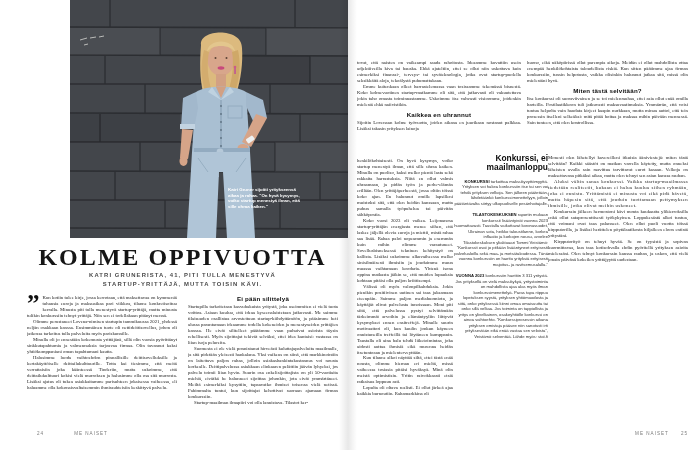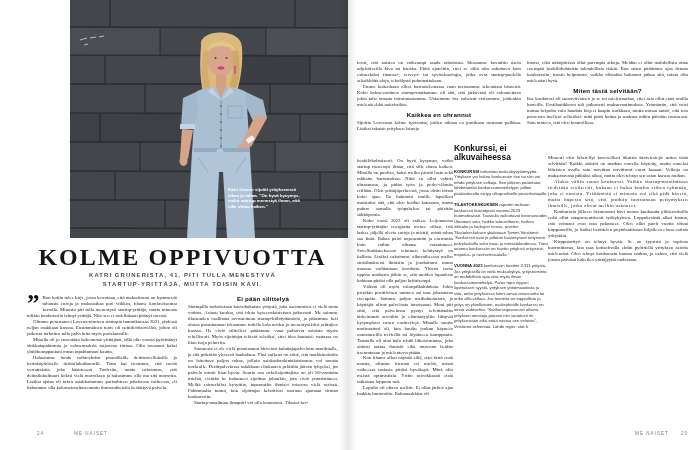--- a/index.html
+++ b/index.html
@@ -36,21 +36,21 @@
   .col-l2 h3 { margin-top:0; }
   .col-ra { left:357px; top:60px;  width:164px; height:97px;  }
   .col-rb { left:527px; top:60px;  width:161px; height:99px;  }
   .col-rl { left:357px; top:158px; width:96px;  height:287px; }
   .col-rr { left:548px; top:155px; width:140px; height:290px; }
   .bigquote { float:left; font-family:"Liberation Serif", serif; font-weight:bold;
               font-size:25px; line-height:13px; margin:2px 3px 0 0; color:#101010; }
   .spaced { letter-spacing:0.35px; }
 
   
-  .infobox { position:absolute; left:454px; top:144px; width:94px; text-align:left;
+  .infobox { position:absolute; left:454px; top:154px; width:94px; text-align:right;
              font-family:"Liberation Sans", sans-serif; color:#303030; }
   .ib-title { font-weight:bold; font-size:8.4px; line-height:1.12; color:#0e0e0e; margin-bottom:6px; }
   .infobox p { margin:0 0 5.5px; font-size:4.2px; line-height:1.32; }
   .infobox b { color:#141414; }
 
   
   .footer { position:absolute; top:431px; font-family:"Liberation Sans", sans-serif;
             font-size:4.6px; letter-spacing:1px; color:#7c7c7c; }
   .footer-left  { left:37px; }
   .footer-right { left:548px; width:140px; text-align:right; }
@@ -196,21 +196,21 @@
       <p>henkilökohtaisesti. On hyvä kysymys, voiko startup menestyä ilman, että sille uhraa kaiken. Minulla on puoliso, kaksi melko pientä lasta sekä rakkaita harrastuksia. Niitä en ollut valmis uhraamaan, ja pidän työn ja perhe-elämän erillään. Olen yrittäjäperheestä, jossa oltiin töissä koko ajan. En halunnut omille lapsilleni muistoksi sitä, että olen heidän kanssaan, mutta puhun samalla työpuhelua tai päivitän sähköpostia.</p>
       <p>Koko vuosi 2023 oli vaikea. Leijonanosa startup-yrittäjän energiasta menee siihen, että laskee jäljellä olevia euroja ja miettii, mistä rahaa saa lisää. Rahaa paloi nopeammin ja enemmän kuin mihin olimme varautuneet. Sovellusbisneksessä tekninen kehitystyö on kallista. Lisäksi uskoimme alkuvaiheessa melko sinisilmäisesti ihmisiin ja jouduimme muun muassa vaihtamaan koodaria. Yhtenä isona oppina matkasta jäikin se, että muiden lupauksia kohtaan pitäisi olla paljon kriittisempi.</p>
       <p>Välissä oli myös valonpilkahduksia. Jokin pienikin positiivinen uutinen sai taas jaksamaan eteenpäin. Saimme paljon mediahuomiota, ja käyttäjät olivat palvelusta innoissaan. Moni piti siitä, että palvelussa pystyi selvittämään tärkeimmät arvoihin ja elämäntyyliin liittyvät kysymykset ennen ensitreffejä. Minulle suurin motivaattori oli, kun kuulin jonkun käyneen onnistuneilla treffeillä tai löytäneen kumppanin. Taustalla oli aina halu tehdä liiketoimintaa, joka aidosti auttaa ihmisiä eikä murenna heidän itsetuntoaan ja mielenterveyttään.</p>
       <p>Kun tilanne alkoi näyttää siltä, ettei tästä enää nousta, olimme hieman eri mieltä, missä vaiheessa tosiasia pitäisi hyväksyä. Minä olin meistä optimistisin. Yritin raivokkaasti etsiä ratkaisua loppuun asti.</p>
       <p>Lopulta oli oltava realisti. Ei ollut järkeä ajaa kaikkia burnoutiin. Rahamarkkina oli</p>
     </div>
 
     <div class="infobox">
       <div class="ib-title">
         <div>Konkurssi, ei</div>
-        <div>alkuvaiheessa</div>
+        <div>maailmanloppu</div>
       </div>
       <p><b>KONKURSSI</b> <span>tarkoittaa maksukyvyttömyyttä. Yrityksen voi hakea konkurssiin itse tai sen voi tehdä yrityksen velkoja. Sen jälkeen päätetään, lähdetäänkö konkurssimenettelyyn, jolloin päätäntävalta siirtyy ulkopuoliselle pesänhoitajalle.</span></p>
       <p><b>TILASTOKESKUKSEN</b> <span>raportin mukaan konkurssit lisääntyivät vuonna 2023 huomattavasti. Taustalla vaikuttavat koronavuodet, Ukrainan sota, heikko taloustilanne, korkea inflaatio ja korkojen nousu, arvelee Tilastokeskuksen yliaktuaari Tommi Veistämö: ”Konkurssit ovat jo pitkään lisääntyneet erityisesti palvelualoilla sekä maa- ja metsätaloudessa. Tänä vuonna konkurssiin on haettu yrityksiä erityisesti majoitus- ja ravitsemusalalla.”</span></p>
       <p><b>VUONNA 2023</b> <span>konkurssiin haettiin 3 311 yritystä. Jos yrityksellä on vielä maksukykyä, yritystoiminta on mahdollista ajaa alas myös ilman konkurssimenettelyä. Paras tapa riippuu lopetuksen syystä, yrityksen yhtiömuodosta ja siitä, onko yrityksessä kiinni omaa omaisuutta tai onko sillä velkaa. Jos toiminta on tappiollista ja yritys on ylivelkainen, osakeyhtiölle konkurssi on ainoa vaihtoehto. ”Konkurssiprosessin aikana yrityksen omistaja pääsee niin sanotusti irti yrityksestään eikä enää vastaa sen veloista”, Veistämö selventää. Lähde myös: stat.fi</span></p>
     </div>
 
     <div class="col col-rr">
       <p>Monesti olen lähetellyt kavereilleni itkuisia ääniviestejä: miten tästä selvitään? Kaikki säästöt on matkan varrella käytetty, mutta onneksi läheisten avulla sain raavittua tarvittavat eurot kasaan. Velkoja on maksettavana pitkäksi aikaa, mutta olen tehnyt sen asian kanssa rauhan.</p>
       <p class="spaced">Aluksi vältin sanaa konkurssi. Vaikka startup-maailmassa tiedetään realiteetit, kukaan ei halua kuulua siihen ryhmään, joka ei onnistu. Yrittämistä ei minusta voi eikä pidä hävetä, mutta häpesin sitä, että jouduin tuottamaan pettymyksen ihmisille, jotka olivat meihin uskoneet.</p>
       <p>Konkurssin jälkeen hermostoni kävi monta kuukautta ylikierroksilla enkä ollut sataprosenttisesti työkykyinen. Loppukesästä alkoi tuntua, että voimani ovat taas palanneet. Olen ollut puoli vuotta töissä kirpputorilla, ja lisäksi herättelen pöytälaatikosta hiljalleen eloon entistä yritystäni.</p>

